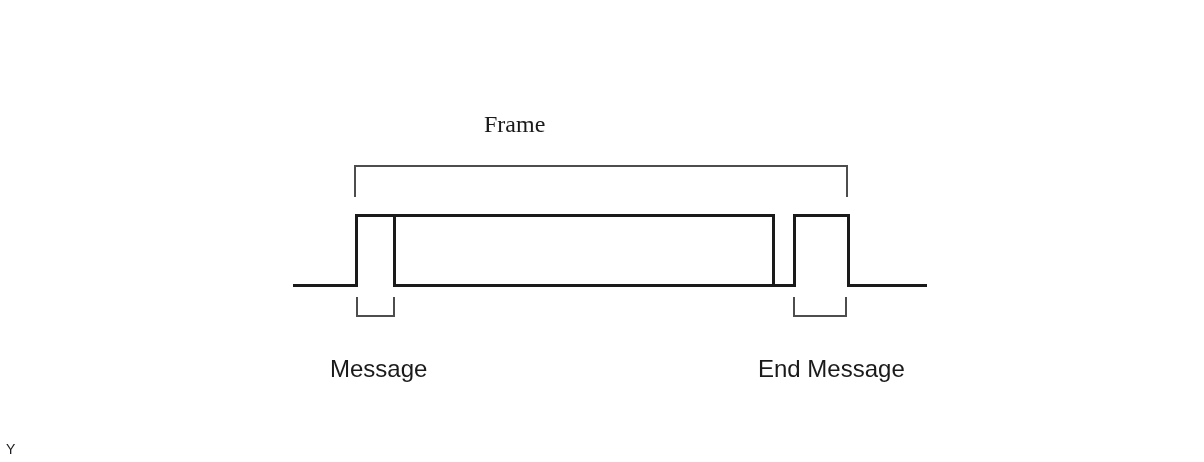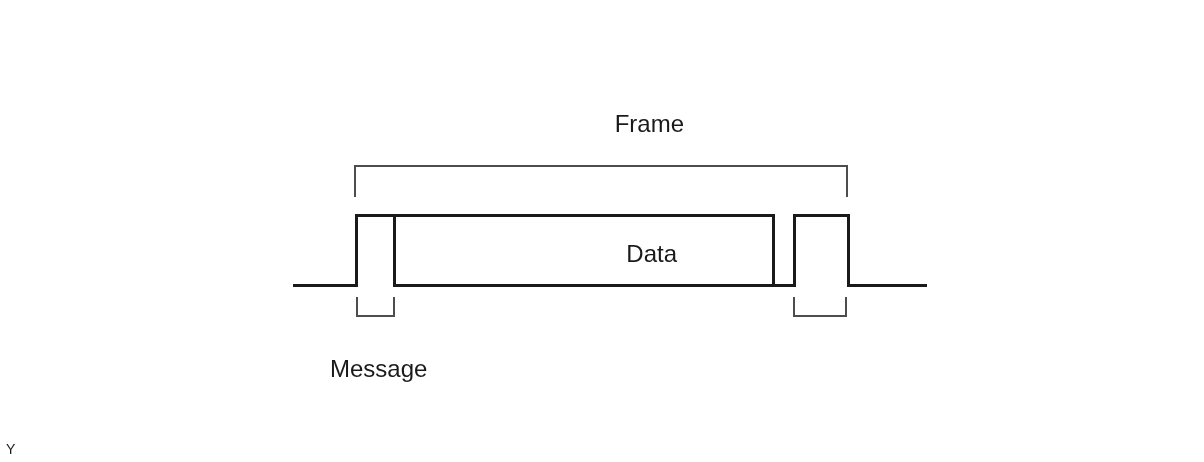--- a/index.html
+++ b/index.html
@@ -21,21 +21,21 @@
   }
   .ln{position:absolute;background:var(--signal);}
   .brk{position:absolute;background:var(--bracket);}
   .lbl{
     position:absolute;
     color:var(--text);
     font-size:24px;
     line-height:1;
     white-space:nowrap;
   }
-  .lbl.centered{text-align:right;width:200px;}
+  .lbl.centered{text-align:left;width:200px;font-family:Liberation Serif, serif;}
   .lbl.small{font-size:14px;}
 </style>
 </head>
 <body>
 
 <div class="canvas">
 
   <div class="brk" style="left:354px;top:165px;width:494px;height:2px;"></div>
   <div class="brk" style="left:354px;top:165px;width:2px;height:32px;"></div>
   <div class="brk" style="left:846px;top:165px;width:2px;height:32px;"></div>
@@ -53,17 +53,17 @@
 
   <div class="brk" style="left:356px;top:297px;width:2px;height:20px;"></div>
   <div class="brk" style="left:393px;top:297px;width:2px;height:20px;"></div>
   <div class="brk" style="left:356px;top:315px;width:39px;height:2px;"></div>
 
   <div class="brk" style="left:793px;top:297px;width:2px;height:20px;"></div>
   <div class="brk" style="left:845px;top:297px;width:2px;height:20px;"></div>
   <div class="brk" style="left:793px;top:315px;width:54px;height:2px;"></div>
 
   <div class="lbl centered" style="left:484px;top:112px;">Frame</div>
-  <div class="lbl centered" style="left:477px;top:242px;">Data</div>
   <div class="lbl" style="left:330px;top:357px;">Message</div>
+  <div class="lbl" style="left:758px;top:357px;">End Message</div>
   <div class="lbl small" style="left:6px;top:442px;">Y</div>
 
 </div>
 
 </body></html>

